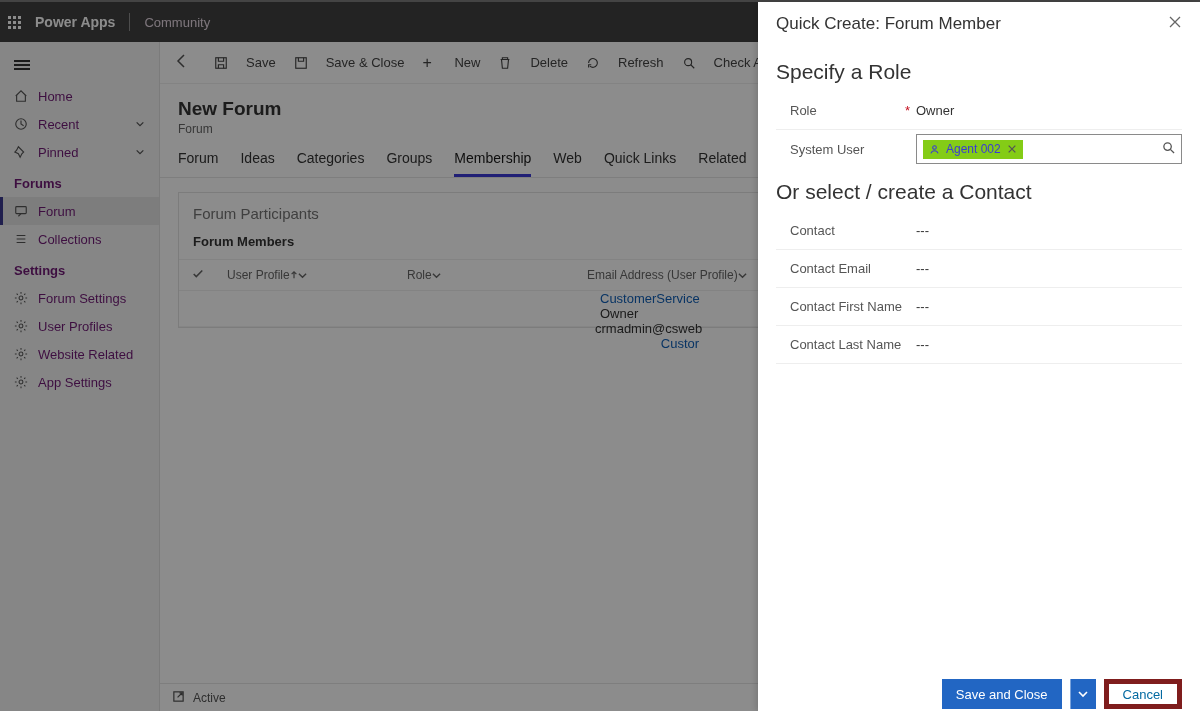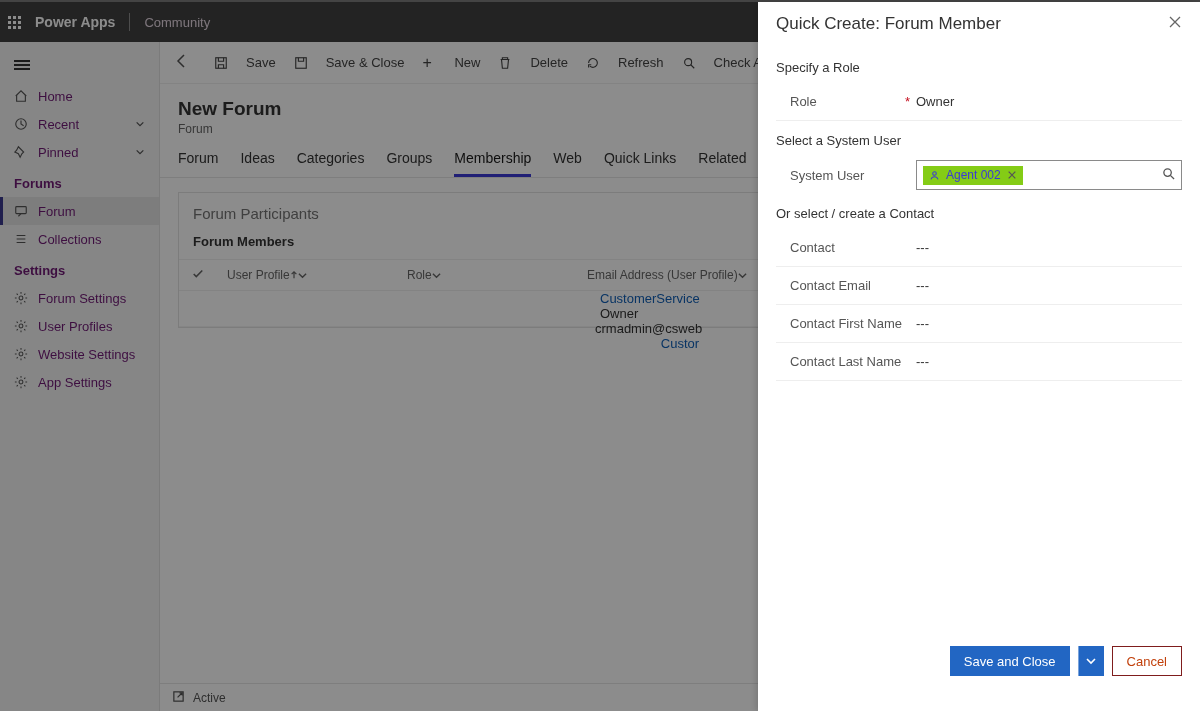--- a/index.html
+++ b/index.html
@@ -63,33 +63,33 @@
 
   
   .dim { position:absolute; inset:0; background:rgba(0,0,0,.45); }
 
   
   .flyout { position:absolute; right:0; top:0; bottom:0; width:442px; background:#fff; display:flex; flex-direction:column; box-shadow:-2px 0 6px rgba(0,0,0,.15); }
   .fly-head { display:flex; align-items:center; padding:12px 18px 8px; }
   .fly-head h2{ font-size:17px; font-weight:400; flex:1; }
   .fly-close{ font-size:16px; color:#666; cursor:pointer; }
   .fly-body{ padding:6px 18px; flex:1; overflow:auto; }
-  .fly-section{ font-size:13px; color:#333; margin:12px 0 8px; }
+  .fly-section{ font-size:21px; color:#333; margin:12px 0 8px; }
   .field-row{ display:flex; align-items:center; height:38px; border-bottom:1px solid #eee; font-size:13px; }
   .field-row .lbl{ width:140px; color:#555; padding-left:14px; position:relative; }
   .field-row .req{ color:#c50f1f; position:absolute; right:6px; }
   .field-row .val{ flex:1; color:#333; }
   .lookup { flex:1; border:1px solid #8a8a8a; height:30px; display:flex; align-items:center; padding:0 6px; gap:6px; }
   .lookup .pill{ background:#84cc16; display:flex; align-items:center; gap:6px; padding:2px 6px; color:#3b3ad6; font-size:12px; }
   .lookup .pill .px{ color:#555; cursor:pointer; font-size:13px; }
   .lookup .search{ margin-left:auto; color:#555; cursor:pointer; }
-  .fly-foot{ padding:10px 18px 35px; display:flex; justify-content:flex-end; gap:8px; align-items:center; }
+  .fly-foot{ padding:10px 18px 2px; display:flex; justify-content:flex-end; gap:8px; align-items:center; }
   .btn-primary{ background:#2266c3; color:#fff; border:none; height:30px; padding:0 14px; font-size:13px; cursor:pointer; }
   .btn-split{ background:#2266c3; color:#fff; border:none; border-left:1px solid rgba(255,255,255,.4); height:30px; width:26px; cursor:pointer; display:flex; align-items:center; justify-content:center; }
-  .btn-sec{ background:#fff; border:1px solid #7f1d1d; color:#c2410c; height:30px; padding:0 14px; font-size:13px; cursor:pointer; }
+  .btn-sec{ background:#fff; border:5px solid #7f1d1d; color:#0369a1; height:30px; padding:0 14px; font-size:13px; cursor:pointer; }
 
   svg{ overflow:visible; }
 </style>
 </head>
 <body>
 
 <div class="app">
 
   <div class="topbar">
     <div class="waffle">
@@ -197,21 +197,21 @@
             </span>
           <span>User Profiles</span>
         </div>
         <div class="nav-item">
           <span class="icon">
               <svg viewBox="0 0 16 16" width="14" height="14" fill="none" stroke="#555" stroke-width="1.2">
                 <circle cx="8" cy="8" r="2.2"></circle>
                 <path d="M8 1v2M8 13v2M1 8h2M13 8h2M3 3l1.4 1.4M11.6 11.6 13 13M13 3l-1.4 1.4M4.4 11.6 3 13"></path>
               </svg>
             </span>
-          <span>Website Settings</span>
+          <span>Website Related</span>
         </div>
         <div class="nav-item">
           <span class="icon">
               <svg viewBox="0 0 16 16" width="14" height="14" fill="none" stroke="#555" stroke-width="1.2">
                 <circle cx="8" cy="8" r="2.2"></circle>
                 <path d="M8 1v2M8 13v2M1 8h2M13 8h2M3 3l1.4 1.4M11.6 11.6 13 13M13 3l-1.4 1.4M4.4 11.6 3 13"></path>
               </svg>
             </span>
           <span>App Settings</span>
         </div>
@@ -370,21 +370,20 @@
           </svg>
       </span>
     </div>
     <div class="fly-body">
       <div class="fly-section">Specify a Role</div>
       <div class="field-row">
         <div class="lbl"><span>Role</span><span class="req">*</span></div>
         <div class="val">Owner</div>
       </div>
 
-      <div class="fly-section">Select a System User</div>
       <div class="field-row" style="border-bottom:none;">
         <div class="lbl"><span>System User</span></div>
         <div class="lookup">
           <div class="pill">
             <svg viewBox="0 0 14 14" width="11" height="11" fill="none" stroke="#3b3ad6" stroke-width="1.3">
                 <circle cx="7" cy="4.5" r="2.3"></circle>
                 <path d="M2.5 12c.8-2.5 3-3.5 4.5-3.5s3.7 1 4.5 3.5"></path>
               </svg>
             <span>Agent 002</span>
             <span class="px">

